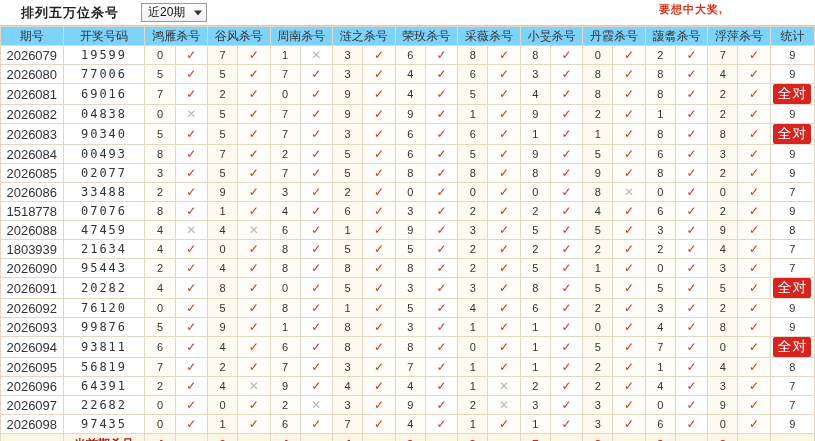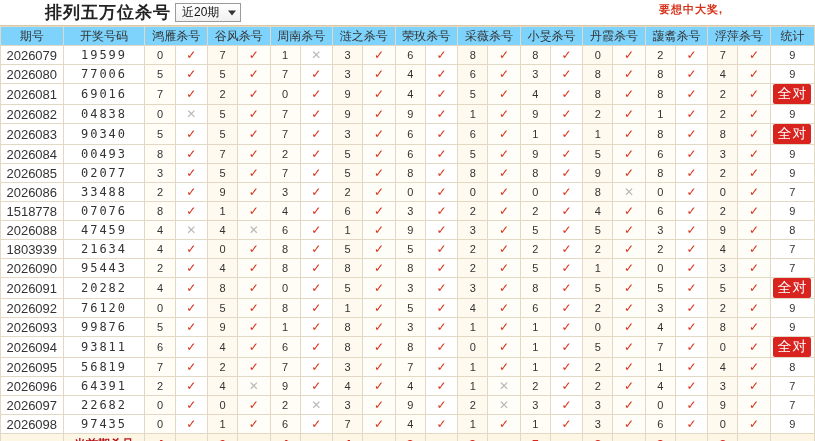--- a/index.html
+++ b/index.html
@@ -18,29 +18,28 @@
   
   .topbar {
     height: 26px;
     display: flex;
     align-items: center;
     border-bottom: 1px solid #d9c9a8;
     background: #fff;
     position: relative;
   }
   .top-title {
-    font-size: 17px;
+    font-size: 13px;
     font-weight: bold;
     color: #222;
-    padding-left: 6px;
+    padding-left: 21px;
     letter-spacing: 1px;
-    margin-left: 39px;
   }
   .period-select {
-    margin-left: 4px;
+    margin-left: 22px;
     height: 19px;
     min-width: 66px;
     border: 1px solid #9a9a9a;
     background: linear-gradient(#ffffff, #f0f0f0);
     font-size: 12px;
     color: #111;
     display: flex;
     align-items: center;
     padding-left: 6px;
     position: relative;

